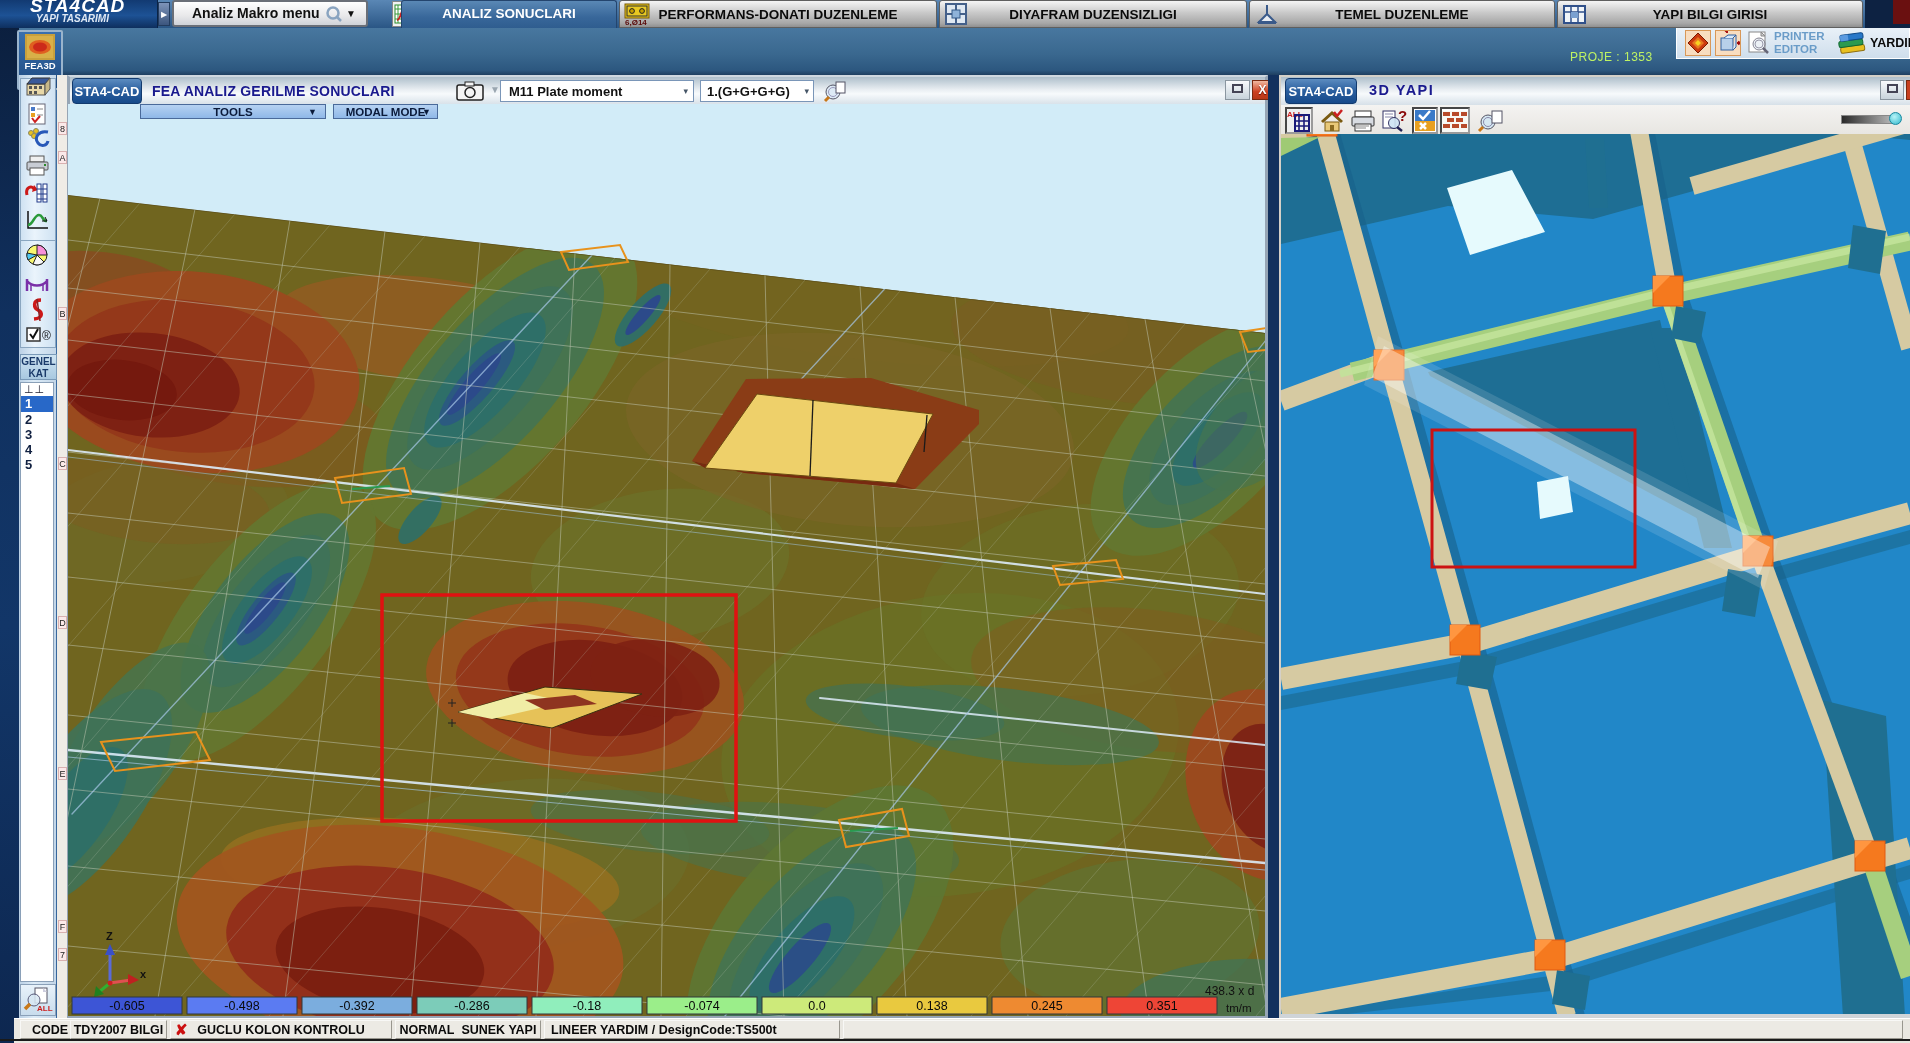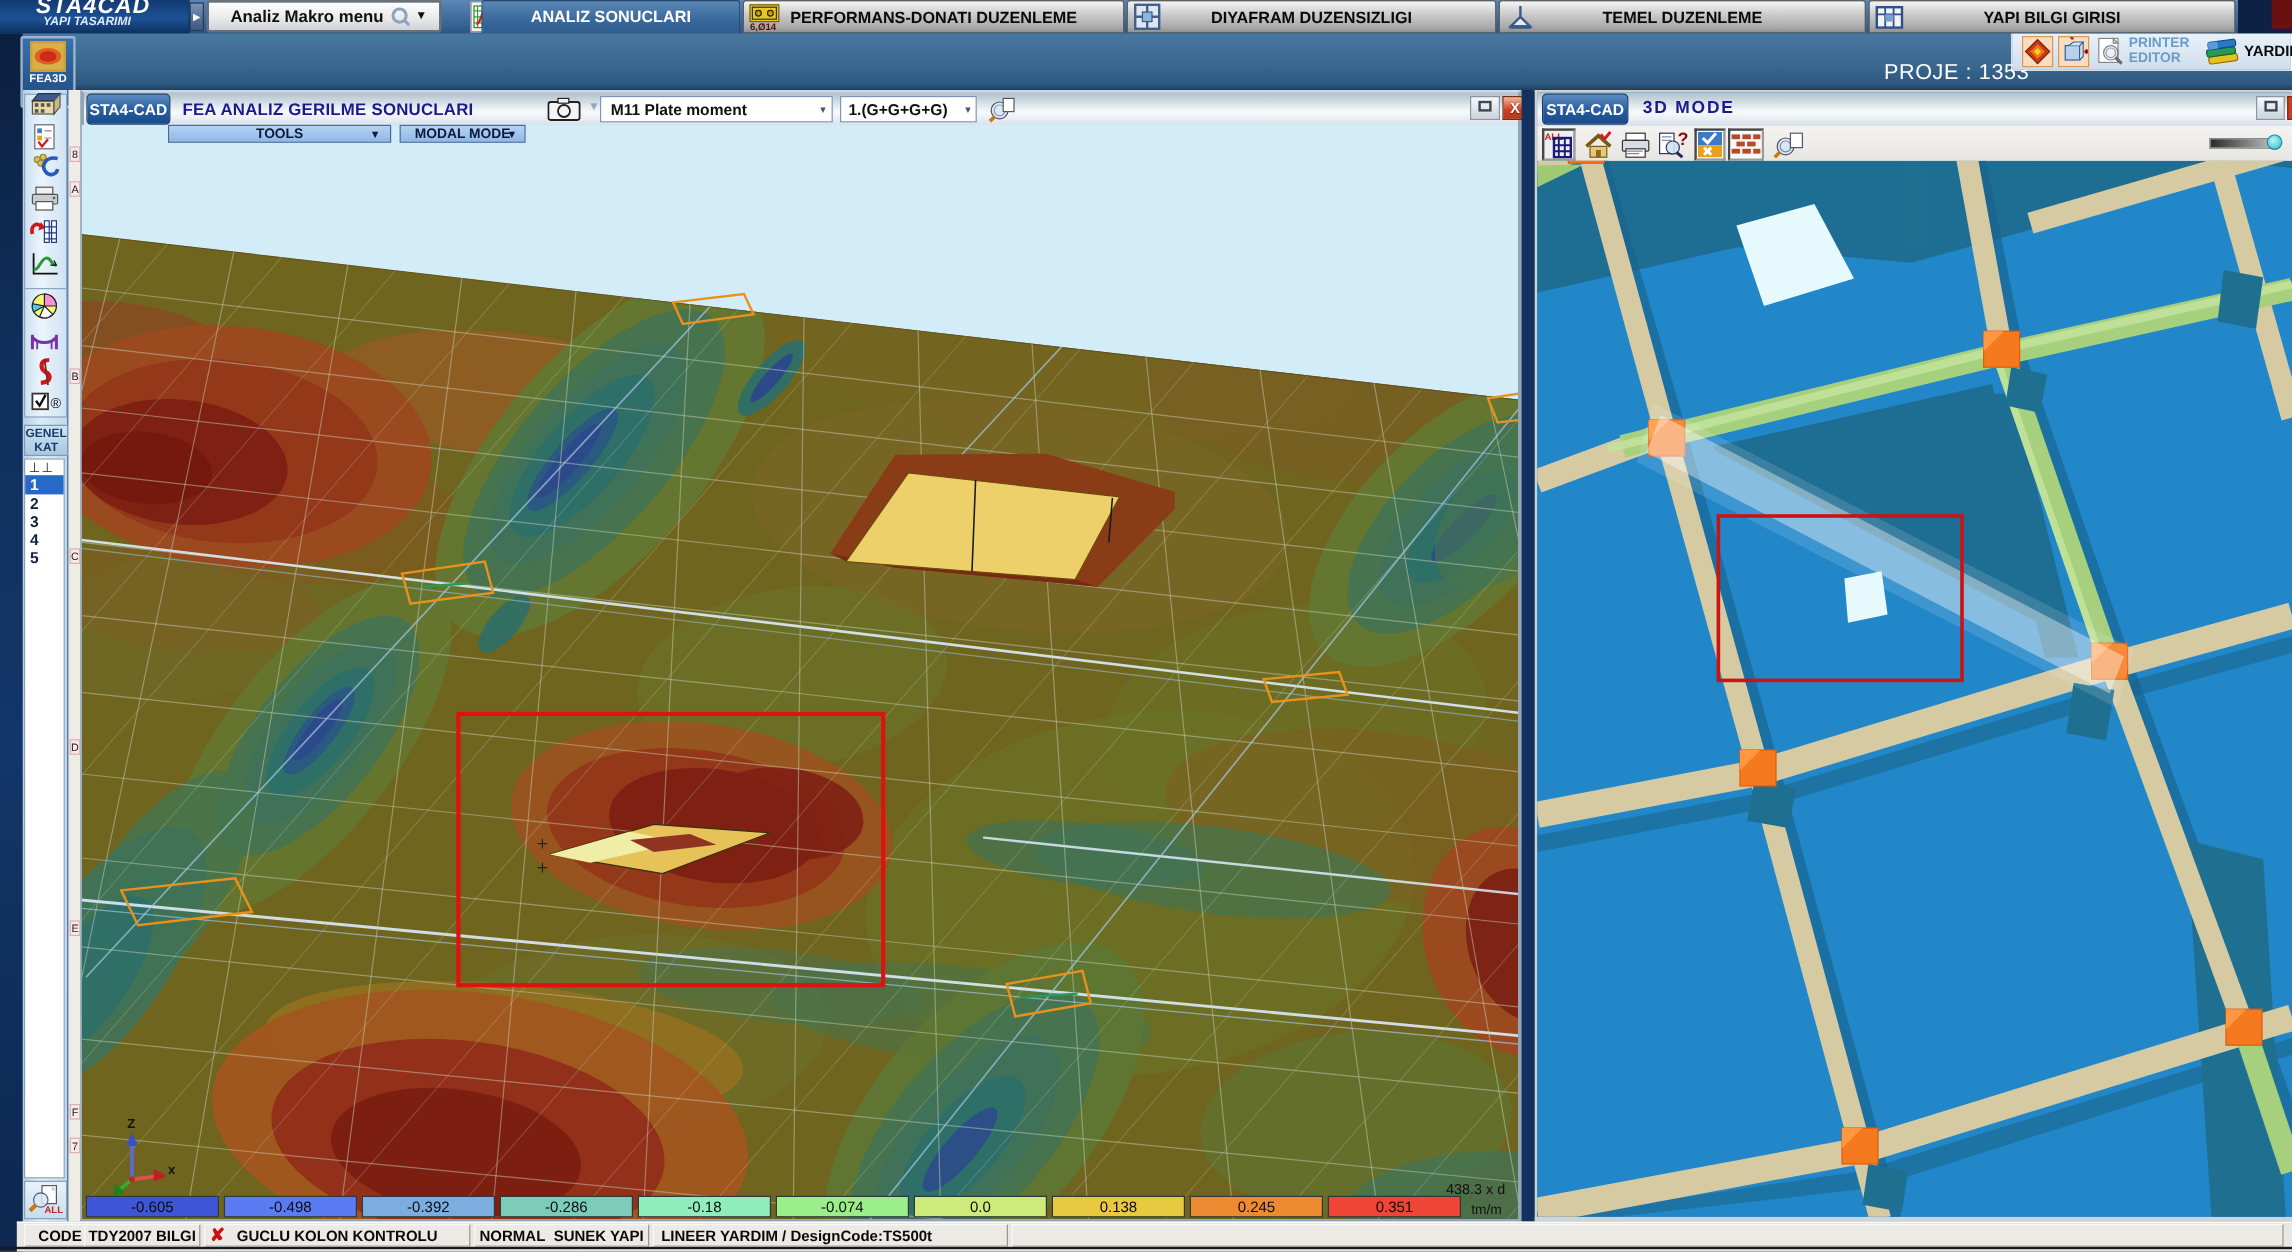--- a/index.html
+++ b/index.html
@@ -77,21 +77,21 @@
 
 <div class="abs" style="left:17px;top:30px;width:46px;height:60px;border:2px solid #9ab4cc;background:linear-gradient(180deg,#3a70ae,#1e4a80);border-radius:2px">
  <svg class="abs" style="left:6px;top:2px" width="30" height="26">
       <rect x="0" y="0" width="30" height="26" fill="#c8a03c"></rect>
       <rect x="2" y="2" width="26" height="22" fill="#d8b048"></rect>
       <ellipse cx="15" cy="13" rx="11" ry="7" fill="#e06020"></ellipse>
       <ellipse cx="15" cy="13" rx="7" ry="4.5" fill="#cc2a1a"></ellipse>
     </svg>
  <div class="abs" style="left:0;top:28px;width:42px;text-align:center;color:#fff;font-weight:bold;font-size:9.5px">FEA3D</div>
 </div>
-<div class="abs" style="left:1570px;top:50px;color:#ffffff;font-size:18px;letter-spacing:0.5px">PROJE : 1353</div>
+<div class="abs" style="left:1570px;top:50px;color:#bef264;font-size:12px;letter-spacing:0.5px">PROJE : 1353</div>
 
 <div class="abs" style="left:1676px;top:28px;width:234px;height:31px;background:linear-gradient(180deg,#e9f1f8,#cfdeec);border:1px solid #ffffff;border-top:none">
  <div class="abs" style="left:8px;top:2px;width:26px;height:26px;background:#f8ddc0;border:1px solid #d89858">
   <svg width="24" height="24">
         <polygon points="12,2 22,12 12,22 2,12" fill="#cc3a10" stroke="#7a1a00"></polygon>
         <polygon points="12,6 18,12 12,18 6,12" fill="#e87820"></polygon>
         <polygon points="12,9 15,12 12,15 9,12" fill="#f8d020"></polygon>
       </svg>
  </div>
  <div class="abs" style="left:38px;top:2px;width:26px;height:26px;background:#f8ddc0;border:1px solid #d89858">
@@ -434,21 +434,21 @@
     <text x="1094" y="906" font-size="12.5" fill="#0a0a0a" text-anchor="middle" font-family="Liberation Sans">0.351</text>
     <text x="1158" y="908" font-size="11.5" fill="#111" font-family="Liberation Sans">tm/m</text>
   </svg>
 <div class="abs" style="left:140px;top:104px;width:186px;height:15px;background:linear-gradient(180deg,#b6d2f2,#8fb8e8);border:1px solid #4a6a9a;font-size:11.5px;font-weight:bold;color:#0a1a3a;text-align:center;line-height:14px">TOOLS<span style="position:absolute;right:8px;font-size:9px">▼</span></div>
 <div class="abs" style="left:333px;top:104px;width:105px;height:15px;background:linear-gradient(180deg,#b6d2f2,#8fb8e8);border:1px solid #4a6a9a;font-size:11.5px;font-weight:bold;color:#0a1a3a;text-align:center;line-height:14px">MODAL MODE<span style="position:absolute;right:6px;font-size:9px">▼</span></div>
 <div class="abs" style="left:1268px;top:75px;width:11px;height:943px;background:#12315e"></div>
 
 <div class="abs" style="left:1279px;top:75px;width:631px;height:943px;border-left:2px solid #d4d0c8;border-top:2px solid #d4d0c8;border-bottom:4px solid #cfd4d8;background:#2187c8">
  <div class="abs" style="left:0;top:0;width:629px;height:28px;background:linear-gradient(180deg,#aebfcb,#e9eef2 45%,#f7fafc 60%,#d6e0e8)">
   <div class="abs" style="left:4px;top:1px;width:72px;height:26px;background:linear-gradient(180deg,#5c8cc0,#2a5e9e 50%,#174a8a);border-radius:4px;border:1px solid #123a6e;color:#fff;font-weight:bold;font-size:13px;text-align:center;line-height:25px">STA4-CAD</div>
-  <div class="abs" style="left:88px;top:5px;font-size:14.5px;font-weight:bold;color:#1a1a8e;letter-spacing:1.5px">3D MODE</div>
+  <div class="abs" style="left:88px;top:5px;font-size:14.5px;font-weight:bold;color:#1a1a8e;letter-spacing:1.5px">3D YAPI</div>
   <div class="abs" style="left:599px;top:3px;width:24px;height:20px;background:linear-gradient(180deg,#f8fafc,#c8d4dc);border:1px solid #8a96a0">
         <div style="width:11px;height:9px;border:2px solid #445;margin:3px auto 0"></div>
       </div>
   <div class="abs" style="left:625px;top:3px;width:6px;height:20px;background:#c84020;border:1px solid #7a2a10"></div>
  </div>
  <div class="abs" style="left:0;top:28px;width:629px;height:31px;background:linear-gradient(180deg,#f4f3f1,#e7e5e1)">
   <div class="abs" style="left:4px;top:2px;width:28px;height:27px;border:2px solid #9a9a9a;border-style:inset;background:#efefef">
    <svg width="24" height="23">
           <text x="0" y="8" font-size="8" font-weight="bold" fill="#cc2020">ALL</text>
           <rect x="8" y="6" width="14" height="16" fill="none" stroke="#1a1a7a" stroke-width="2"></rect>

